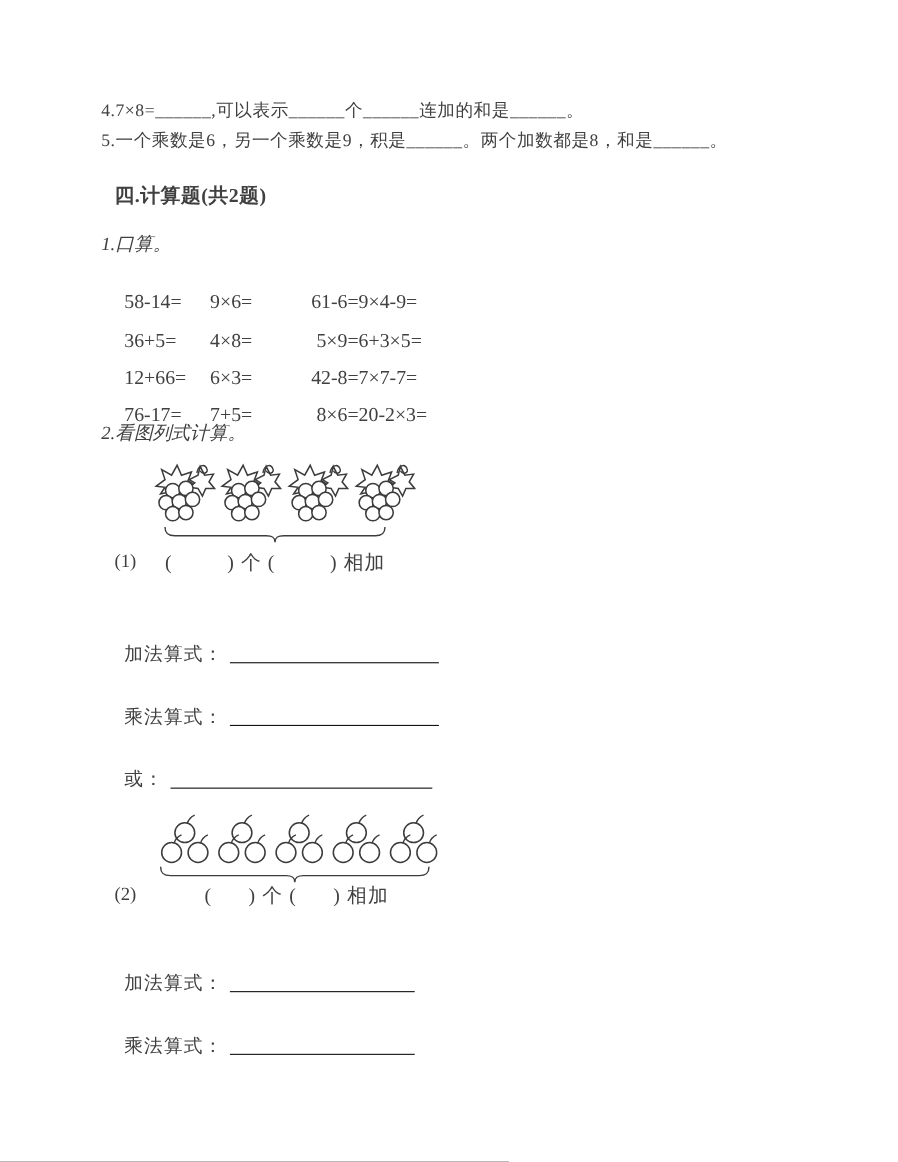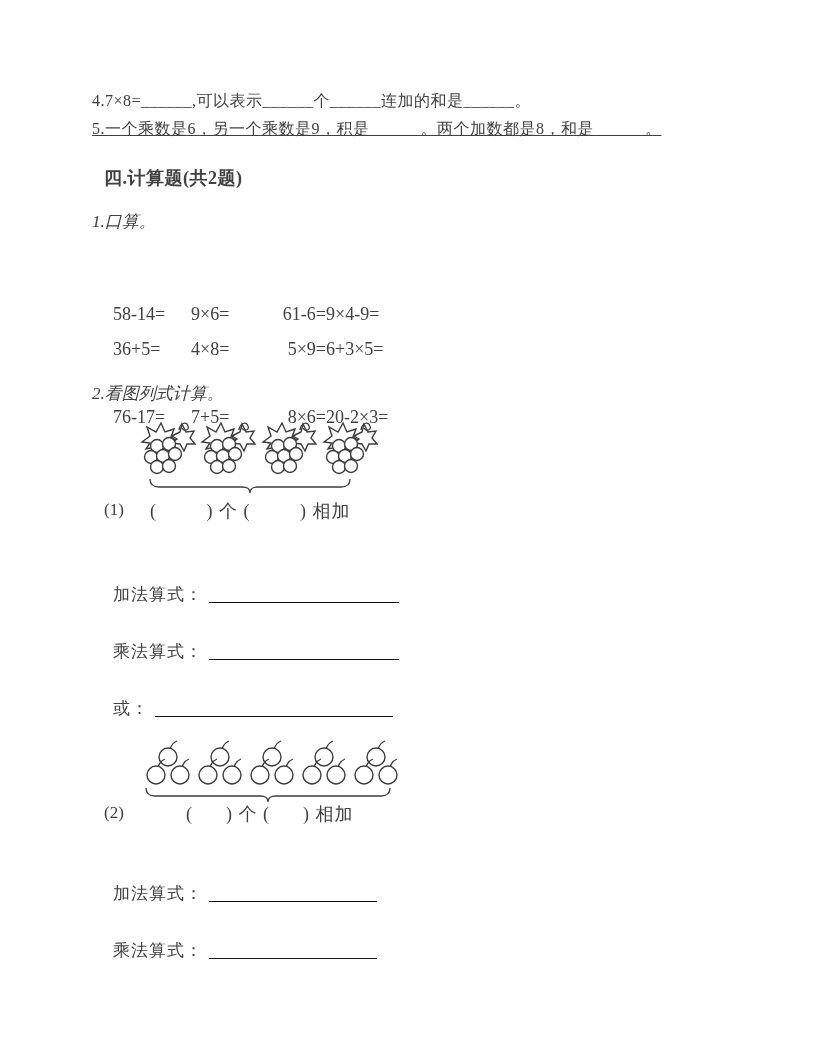--- a/index.html
+++ b/index.html
@@ -12,21 +12,21 @@
     color:#404040;
     overflow:hidden;
   }
   .abs{position:absolute;white-space:pre;}
   .body-line{font-size:16px;line-height:20px;letter-spacing:0.5px;}
   .heading{font-size:18px;font-weight:bold;letter-spacing:0.5px;margin-left:12px;}
   .sub-title{font-size:17px;font-style:italic;}
   .oral-row{font-size:18px;}
   .oral-row span{display:inline-block;}
   .oral-row span:nth-child(1){width:78px;}
-  .oral-row span:nth-child(2){width:66px;margin-top:40px;}
+  .oral-row span:nth-child(2){width:66px;}
   .oral-row span:nth-child(3){width:69px;text-align:right;}
   .caption{font-size:18px;letter-spacing:1px;}
   .fig-num{font-size:17px;}
   .answer-line{font-size:17px;letter-spacing:1px;white-space:pre;text-align:right;}
   .blank{
     display:inline-block;
     border-bottom:1.2px solid #111;
     height:17px;
     vertical-align:-3px;
     margin-left:6px;
@@ -62,31 +62,34 @@
         <circle class="stroke" cx="24" cy="17" r="9"></circle>
         <path class="stroke-thin" d="M14,27 q2,-6 7,-8"></path>
         <circle class="stroke" cx="12" cy="35" r="9"></circle>
         <path class="stroke-thin" d="M38,27 q2,-6 7,-8"></path>
         <circle class="stroke" cx="36" cy="35" r="9"></circle>
       </g>
     </defs>
   </svg>
 
   <div class="abs body-line" style="left:92px;top:91px;">4.7×8=______,可以表示______个______连加的和是______。</div>
-  <div class="abs body-line" style="left:92px;top:119px;text-decoration:underline;">5.一个乘数是6，另一个乘数是9，积是______。两个加数都是8，和是______。</div>
+  <div class="abs body-line" style="left:92px;top:119px;">5.一个乘数是6，另一个乘数是9，积是______。两个加数都是8，和是______。</div>
 
   <div class="abs heading" style="left:92px;top:166px;">四.计算题(共2题)</div>
 
   <div class="abs sub-title" style="left:92px;top:210px;">1.口算。</div>
 
   <div class="abs oral-row" style="left:95px;top:243px;">
     <span>58-14=</span><span>9×6=</span><span>61-6=</span><span>9×4-9=</span>
   </div>
   <div class="abs oral-row" style="left:95px;top:278px;">
     <span>36+5=</span><span>4×8=</span><span>5×9=</span><span>6+3×5=</span>
+  </div>
+  <div class="abs oral-row" style="left:95px;top:312px;">
+    <span>12+66=</span><span>6×3=</span><span>42-8=</span><span>7×7-7=</span>
   </div>
   <div class="abs oral-row" style="left:95px;top:346px;">
     <span>76-17=</span><span>7+5=</span><span>8×6=</span><span>20-2×3=</span>
   </div>
 
   <div class="abs sub-title" style="left:92px;top:382px;">2.看图列式计算。</div>
 
   <svg class="abs" style="left:138px;top:420px;" width="240" height="58" viewBox="0 0 240 58">
     <use href="#grape-bunch" x="0" y="0"></use>
     <use href="#grape-bunch" x="60" y="0"></use>

